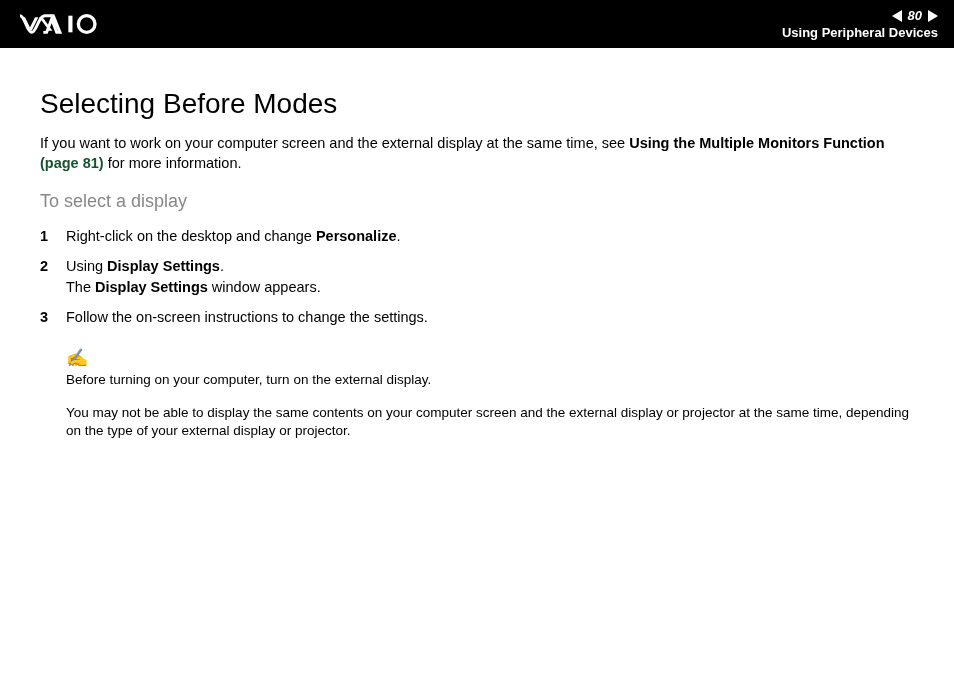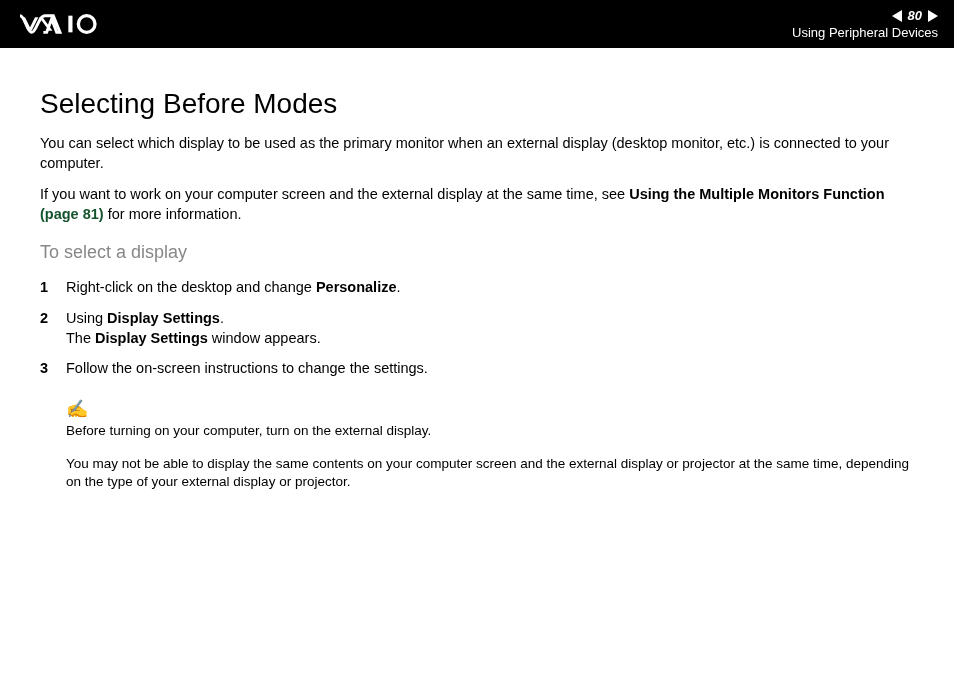--- a/index.html
+++ b/index.html
@@ -51,21 +51,21 @@
     border-bottom: 6px solid transparent;
     border-left: 10px solid #fff;
   }
   .page-num {
     font-style: italic;
     font-weight: bold;
     font-size: 13px;
     padding: 0 2px;
   }
   .section-label {
-    font-weight: normal;
+    font-weight: bold;
     font-size: 13px;
   }
   .content {
     padding: 40px 40px 20px 40px;
     color: #000;
   }
   h1 {
     font-size: 28px;
     font-weight: normal;
     margin-bottom: 14px;
@@ -141,21 +141,20 @@
       <span class="page-num">80</span>
       <span class="nav-arrow right"></span>
     </div>
     <div class="section-label">Using Peripheral Devices</div>
   </div>
 </div>
 
 <div class="content">
   <h1>Selecting Before Modes</h1>
 
-  <p class="para">You can select which display to be used as the primary monitor when an external display (desktop monitor, etc.) is connected to your computer.</p>
 
   <p class="para">
     <span>If you want to work on your computer screen and the external display at the same time, see </span><span class="bold"><span>Using the Multiple Monitors Function </span><span class="link">(page 81)</span></span><span> for more information.</span>
   </p>
 
   <h2>To select a display</h2>
 
   <ol class="steps">
     <li>
       <span>Right-click on the desktop and change </span><span class="bold">Personalize</span><span>.</span>

